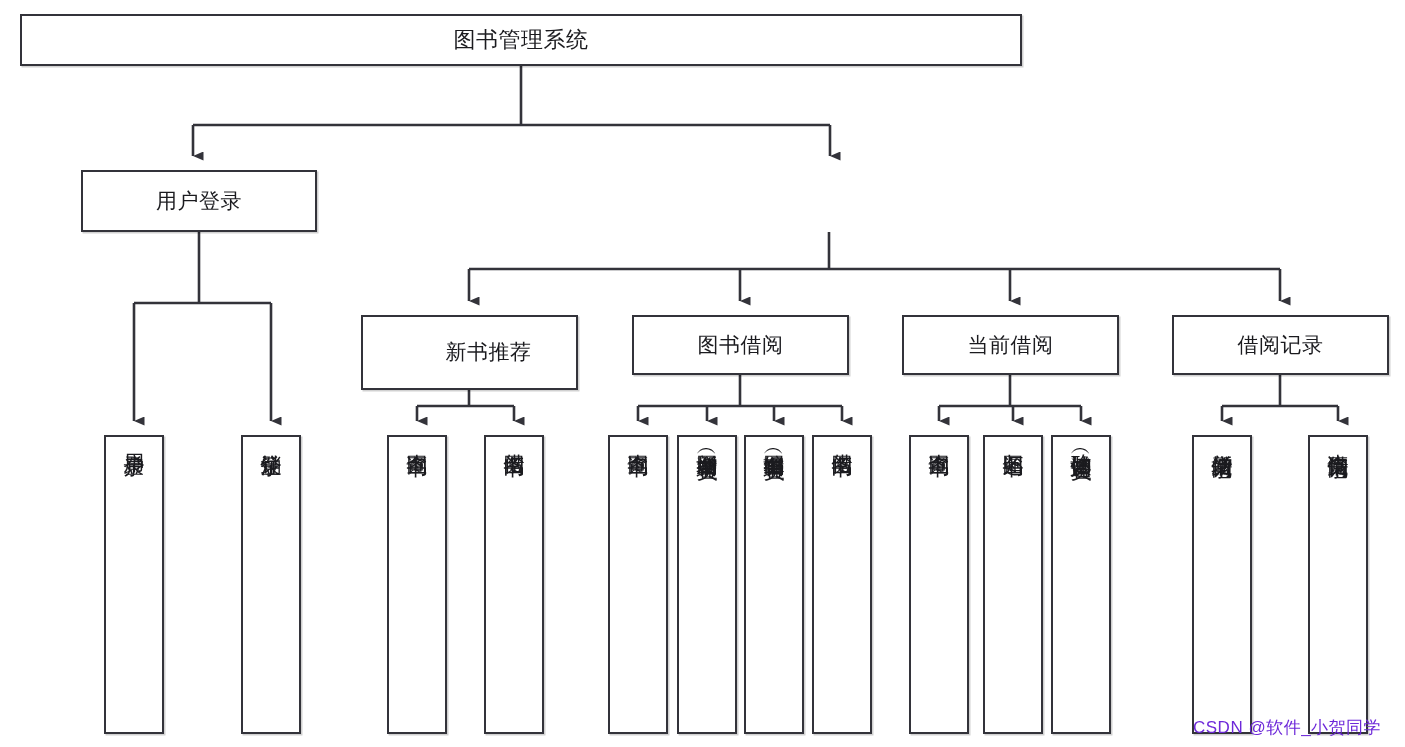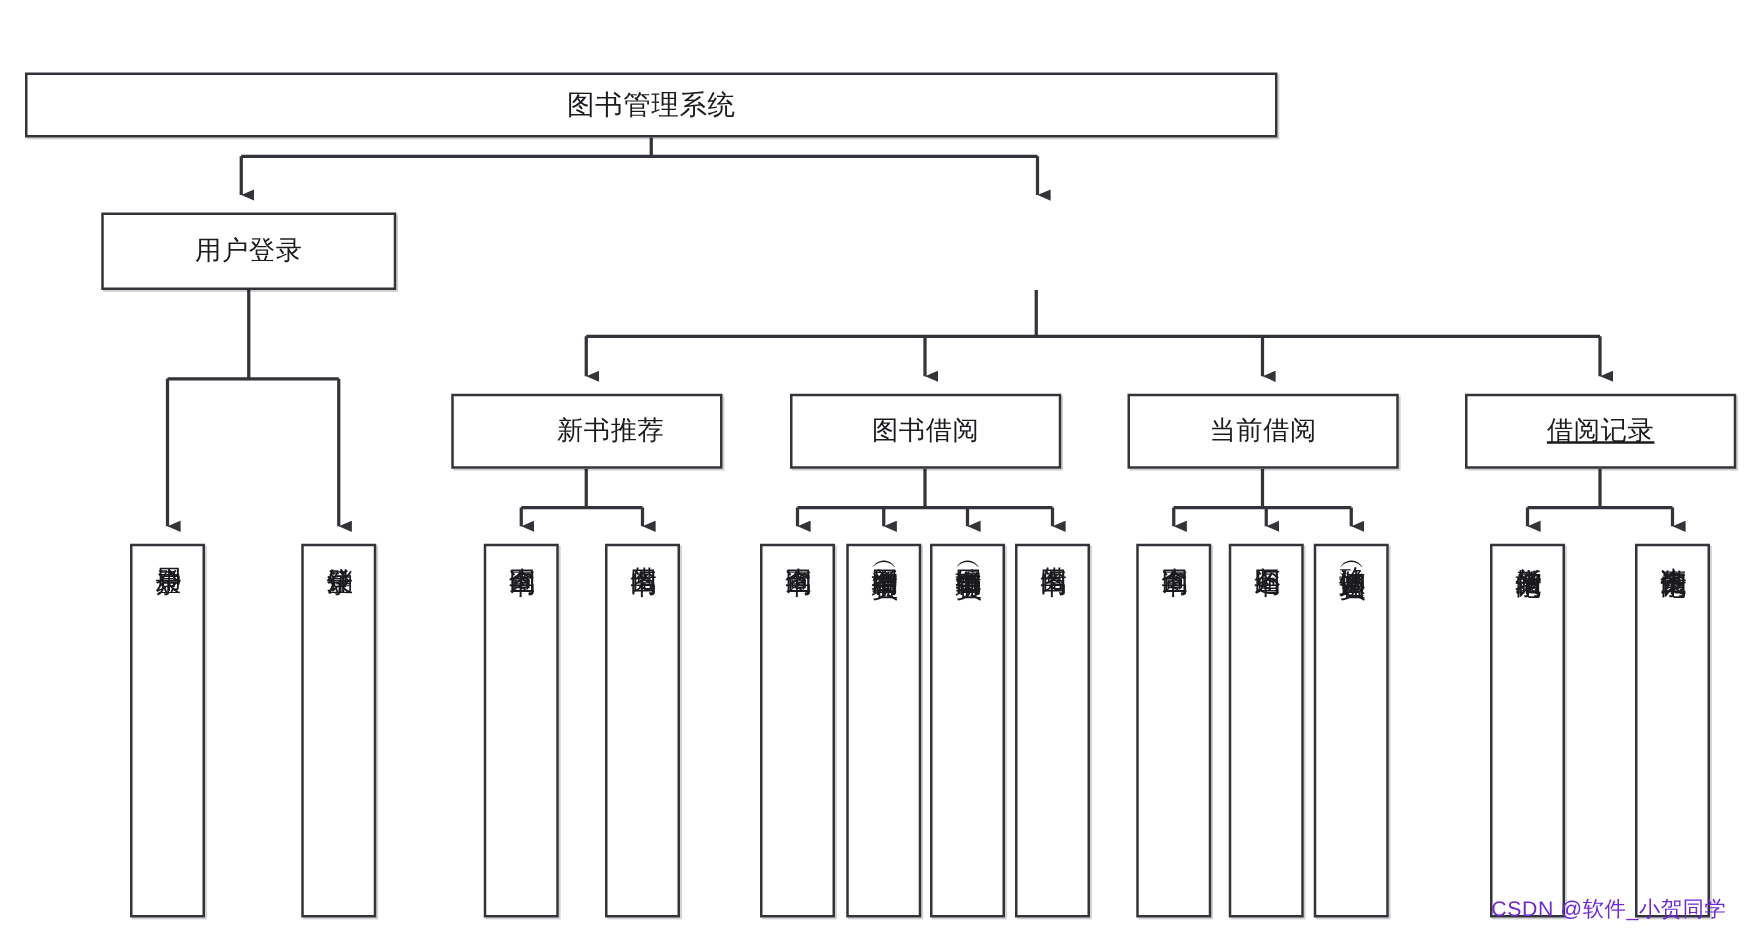--- a/index.html
+++ b/index.html
@@ -117,38 +117,38 @@
       <path d="M 1013,406 L 1013,421" marker-end="url(#arrowhead)"></path>
       <path d="M 1081,406 L 1081,421" marker-end="url(#arrowhead)"></path>
 
       <path d="M 1280,375 L 1280,406"></path>
       <path d="M 1222,406 L 1338,406"></path>
       <path d="M 1222,406 L 1222,421" marker-end="url(#arrowhead)"></path>
       <path d="M 1338,406 L 1338,421" marker-end="url(#arrowhead)"></path>
     </g>
   </svg>
 
-  <div class="node root" style="left:20px; top:14px; width:1002px; height:52px;margin-top:44px;">
+  <div class="node root" style="left:20px; top:14px; width:1002px; height:52px;">
     <span class="node-label">图书管理系统</span>
   </div>
 
   <div class="node" style="left:81px; top:170px; width:236px; height:62px;">
     <span class="node-label">用户登录</span>
   </div>
 
-  <div class="node" style="left:361px; top:315px; width:217px; height:60px;padding-left:38px;">
+  <div class="node" style="left:361px; top:315px; width:217px; height:75px;padding-left:38px;">
     <span class="node-label">新书推荐</span>
   </div>
   <div class="node" style="left:632px; top:315px; width:217px; height:60px;">
     <span class="node-label">图书借阅</span>
   </div>
   <div class="node" style="left:902px; top:315px; width:217px; height:60px;">
     <span class="node-label">当前借阅</span>
   </div>
-  <div class="node" style="left:1172px; top:315px; width:217px; height:60px;text-decoration:underline;">
+  <div class="node" style="left:1172px; top:315px; width:217px; height:60px;">
     <span class="node-label">借阅记录</span>
   </div>
 
   <div class="node leaf" style="left:104px; top:435px; width:60px; height:299px;">
     <span class="node-label">用户登录</span>
   </div>
   <div class="node leaf" style="left:241px; top:435px; width:60px; height:299px;">
     <span class="node-label">注销登录</span>
   </div>
 

